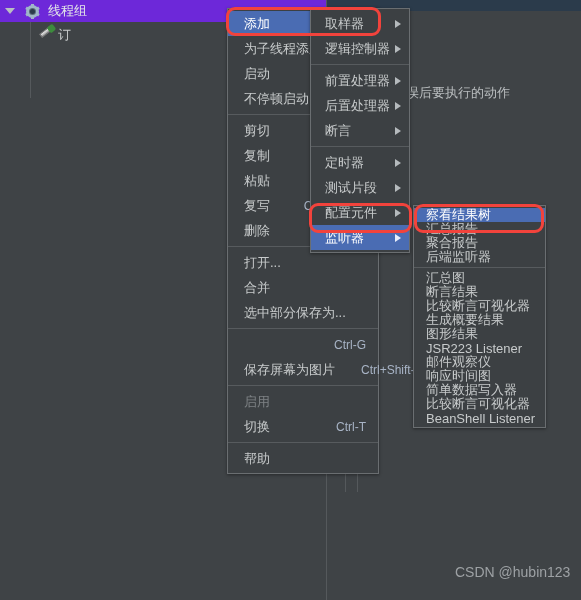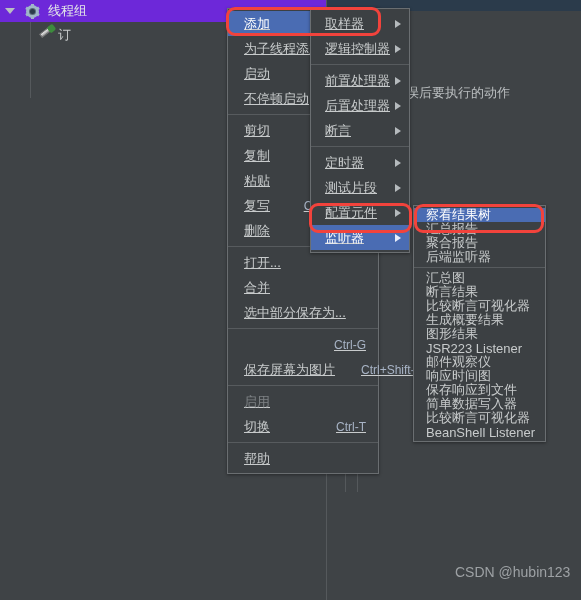--- a/index.html
+++ b/index.html
@@ -54,23 +54,23 @@
   .mi{position:relative;height:25px;display:flex;align-items:center;
       padding:0 10px 0 22px;box-sizing:border-box;color:#c8cbcc;font-size:13px;white-space:nowrap;}
   .mi.sel{background:#4a6cb3;color:#fff;}
   .mi.disabled{color:#7e8285;}
   .mi .acc{margin-left:auto;padding-left:26px;color:#a8b4c6;font-size:12px;}
   .mi .arrow{margin-left:auto;width:0;height:0;border-top:4px solid transparent;border-bottom:4px solid transparent;
       border-left:6px solid #b5babd;}
   .mi.sel .arrow{border-left-color:#e9eefb;}
   .sep{height:1px;background:#575b5e;margin:3px 0;}
 
-  #menu1{left:227px;top:8px;width:152px;text-decoration:underline;}
+  #menu1{left:227px;top:8px;width:152px;}
   #menu1 .mi{padding-left:16px;padding-right:12px;}
-  #menu2{left:310px;top:8px;width:100px;text-decoration:underline;}
+  #menu2{left:310px;top:8px;width:100px;}
   #menu2 .mi{padding-left:14px;padding-right:8px;}
   #menu3{left:413px;top:205px;width:133px;}
   #menu3 .mi{padding-left:12px;padding-right:8px;height:14px;}
 
   
   .redbox{position:absolute;border:3px solid #f2433c;border-radius:9px;box-sizing:border-box;pointer-events:none;}
 
   .watermark{position:absolute;left:455px;top:564px;color:#9da1a4;font-size:14px;}
 </style>
 </head>
@@ -258,23 +258,20 @@
       <div class="mi">
         <span>JSR223 Listener</span>
       </div>
       <div class="mi">
         <span>邮件观察仪</span>
       </div>
       <div class="mi">
         <span>响应时间图</span>
       </div>
       <div class="mi">
-        <span>保存响应到文件</span>
-      </div>
-      <div class="mi">
         <span>简单数据写入器</span>
       </div>
       <div class="mi">
         <span>比较断言可视化器</span>
       </div>
       <div class="mi">
         <span>BeanShell Listener</span>
       </div>
     </div>
 

